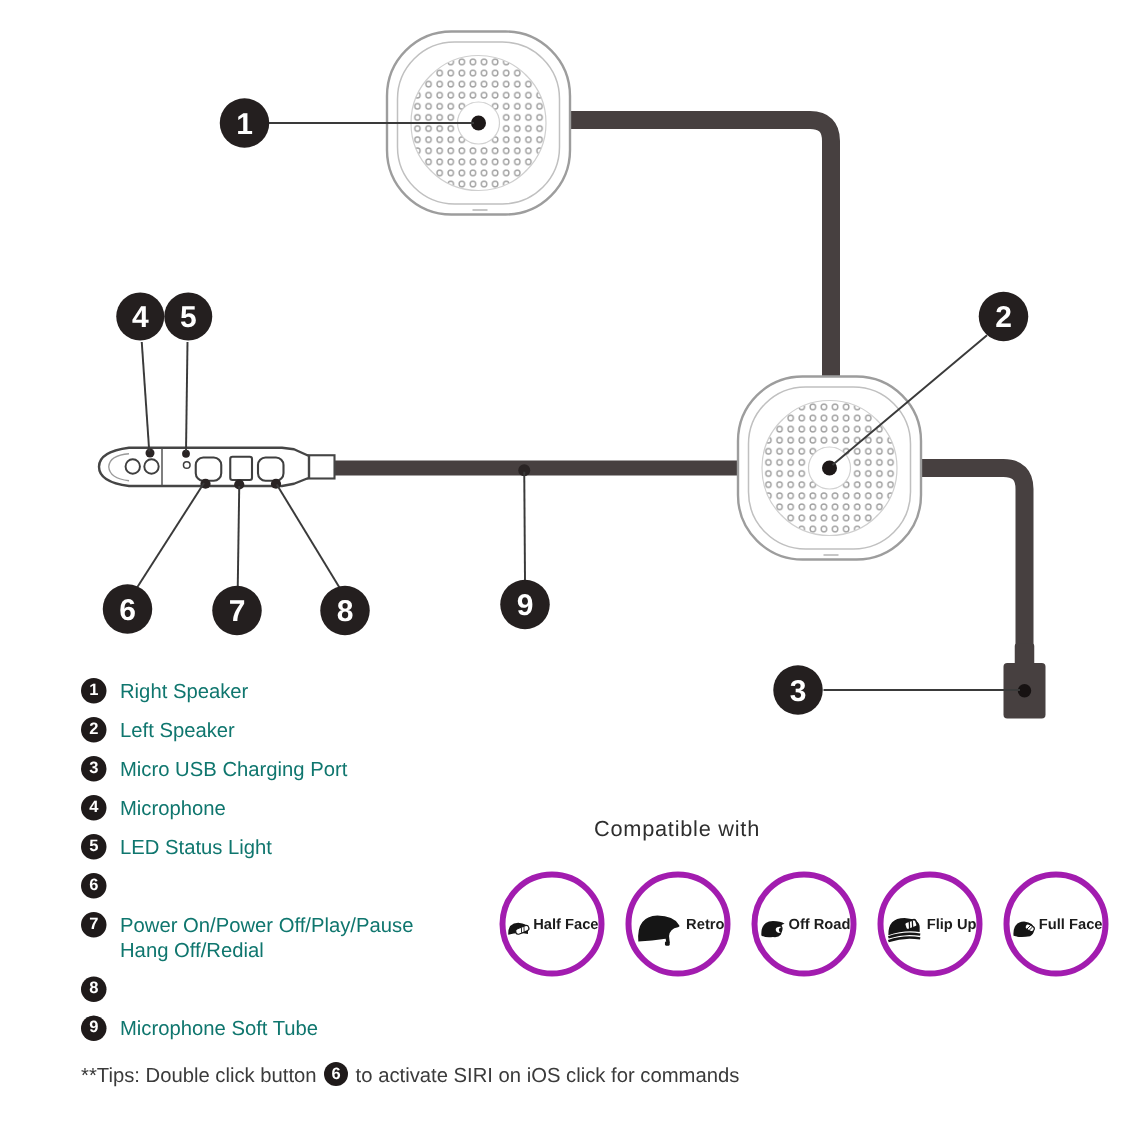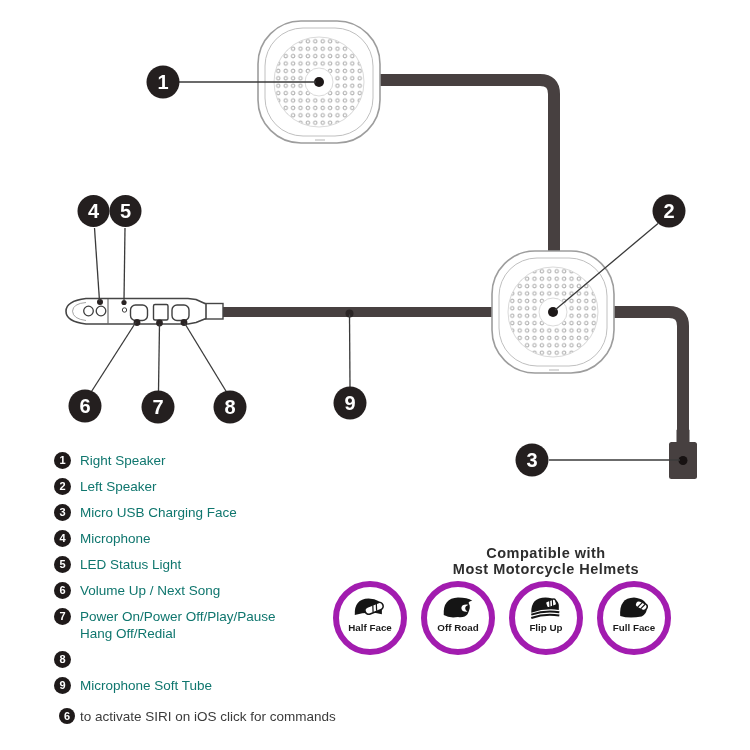--- a/index.html
+++ b/index.html
@@ -13,25 +13,25 @@
   .badge{width:17px;height:17px;border-radius:50%;background:#1f1a1a;color:#fff;
          display:inline-flex;align-items:center;justify-content:center;
          font-size:11px;font-weight:bold;flex-shrink:0;line-height:1;}
   .legend-label{margin-left:9px;font-size:13.5px;line-height:17px;white-space:pre-line;color:#0f766e;}
 
   
   .tips{position:absolute;left:54px;top:708px;display:flex;align-items:center;font-size:13.5px;color:#3b3b3b;}
   .tips .badge{width:16px;height:16px;margin:0 5px;}
 
   
-  .compat-title{position:absolute;left:396px;top:545px;width:300px;text-align:center;
-                font-size:14.5px;font-weight:bold;color:#2e2e2e;letter-spacing:.5px;line-height:16px;}
+  .compat-title{position:absolute;left:396px;top:545px;width:300px;text-align:left;
+                font-size:14.5px;font-weight:normal;color:#2e2e2e;letter-spacing:.5px;line-height:16px;}
   .compat-row{position:absolute;left:333px;top:581px;display:flex;gap:14px;}
-  .helmet-circle{width:62px;height:62px;border:6px solid #a21caf;border-radius:50%;background:#fff;
-                 display:flex;flex-direction:column;align-items:center;justify-content:flex-start;}
+  .helmet-circle{width:62px;height:62px;border:4px solid #a21caf;border-radius:50%;background:#fff;
+                 display:flex;flex-direction:row;align-items:center;justify-content:flex-start;}
   .helmet-circle svg{margin-top:7px;}
   .helmet-label{font-size:9.8px;font-weight:bold;color:#1c1c1c;margin-top:1px;white-space:nowrap;}
 </style>
 </head>
 <body>
 
 <div class="canvas">
 
   <svg class="diagram-svg" width="750" height="750" viewBox="0 0 750 750">
     <defs>
@@ -141,68 +141,74 @@
     <div class="legend-row">
       <span class="badge">1</span>
       <span class="legend-label">Right Speaker</span>
     </div>
     <div class="legend-row">
       <span class="badge">2</span>
       <span class="legend-label">Left Speaker</span>
     </div>
     <div class="legend-row">
       <span class="badge">3</span>
-      <span class="legend-label">Micro USB Charging Face</span>
+      <span class="legend-label">Micro USB Charging Port</span>
     </div>
     <div class="legend-row">
       <span class="badge">4</span>
       <span class="legend-label">Microphone</span>
     </div>
     <div class="legend-row">
       <span class="badge">5</span>
       <span class="legend-label">LED Status Light</span>
     </div>
     <div class="legend-row">
       <span class="badge">6</span>
-      <span class="legend-label">Volume Up / Next Song</span>
     </div>
     <div class="legend-row">
       <span class="badge">7</span>
       <span class="legend-label">Power On/Power Off/Play/Pause
 Hang Off/Redial</span>
     </div>
     <div class="legend-row">
       <span class="badge">8</span>
     </div>
     <div class="legend-row">
       <span class="badge">9</span>
       <span class="legend-label">Microphone Soft Tube</span>
     </div>
   </div>
 
   <div class="tips">
+    <span>**Tips: Double click button</span>
     <span class="badge">6</span>
     <span>to activate SIRI on iOS click for commands</span>
   </div>
 
   <div class="compat-title">
     <div>Compatible with</div>
-    <div>Most Motorcycle Helmets</div>
   </div>
 
   <div class="compat-row">
     <div class="helmet-circle">
       <svg width="38" height="27" viewBox="0 0 40 28">
         <path d="M4 22 Q3 5 18.5 4.5 Q32 5.5 32.5 13 L32.5 21 Q18 17.5 4 22 Z" fill="#151515"></path>
         <g transform="rotate(-22 25 14)">
           <rect x="14" y="10.5" width="20" height="8" rx="4" fill="#fff" stroke="#151515" stroke-width="1.7"></rect>
           <path d="M24 11 L21.5 18 M28 11 L25.5 18" stroke="#151515" stroke-width="1.3"></path>
         </g>
       </svg>
       <span class="helmet-label">Half Face</span>
+    </div>
+    <div class="helmet-circle">
+      <svg width="38" height="27" viewBox="0 0 40 28">
+        <path d="M5 23 Q3.5 4.5 19 4 Q31 4.5 34.5 10.5 Q36 12 34 12.5 Q28 13.5 27.5 19 L28 23.5 Q27 25 25.5 23.5 L25 21 Q15 22.5 5 23 Z" fill="#151515"></path>
+        <rect x="24.5" y="23" width="3.5" height="3" rx="0.8" fill="#151515"></rect>
+      </svg>
+      <span class="helmet-label">Retro</span>
     </div>
     <div class="helmet-circle">
       <svg width="38" height="27" viewBox="0 0 40 28">
         <path d="M5 22 Q4 4 20 3.5 Q30 3.5 35 7 Q30 8 31.5 10 Q34 13 30 21 Q27 25 20 24 Q11 25.5 5 22 Z" fill="#151515"></path>
         <path d="M31 11 Q24 10 23.5 14.5 Q24 19 30 18.5 Q27.5 17 27.5 14.5 Q27.5 12.5 31 11 Z" fill="#fff"></path>
       </svg>
       <span class="helmet-label">Off Road</span>
     </div>
     <div class="helmet-circle">
       <svg width="38" height="27" viewBox="0 0 40 28">

